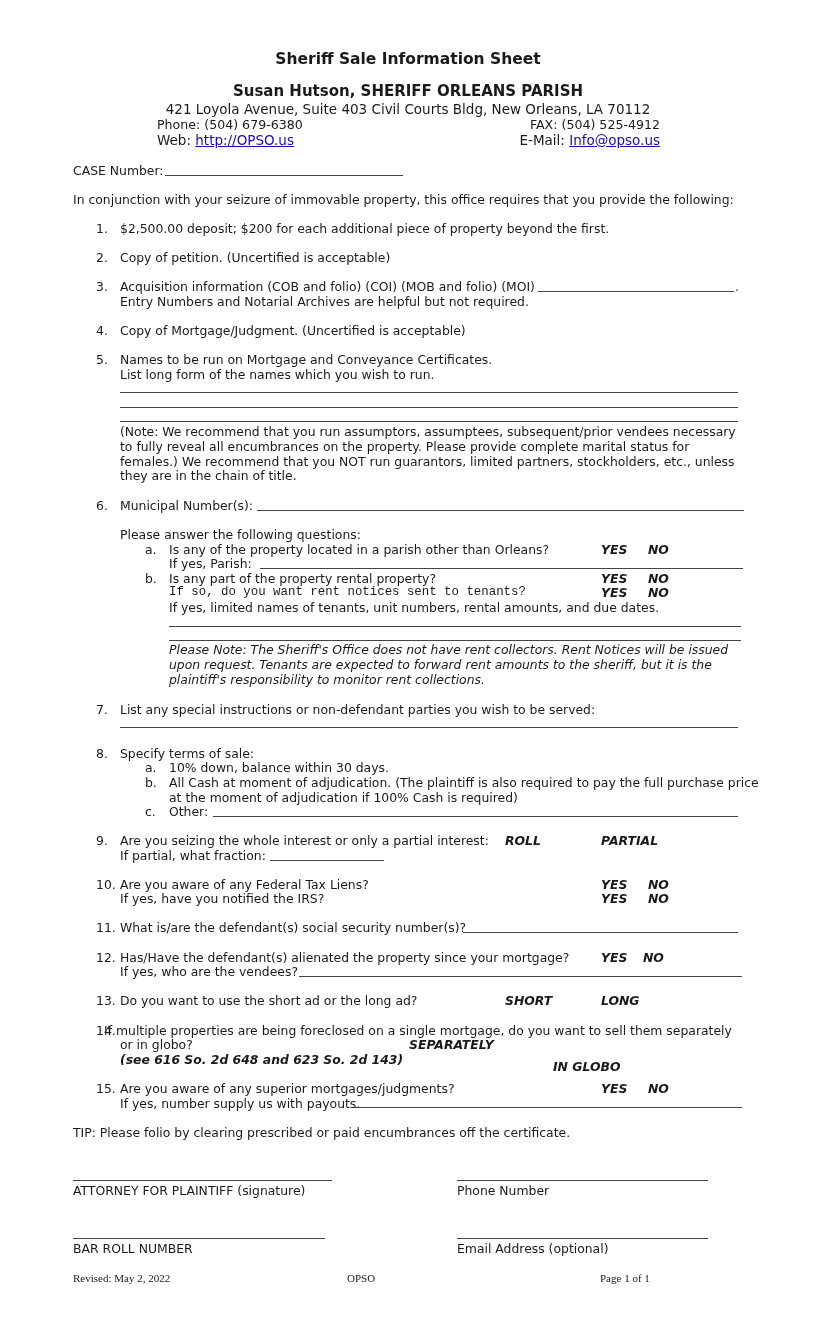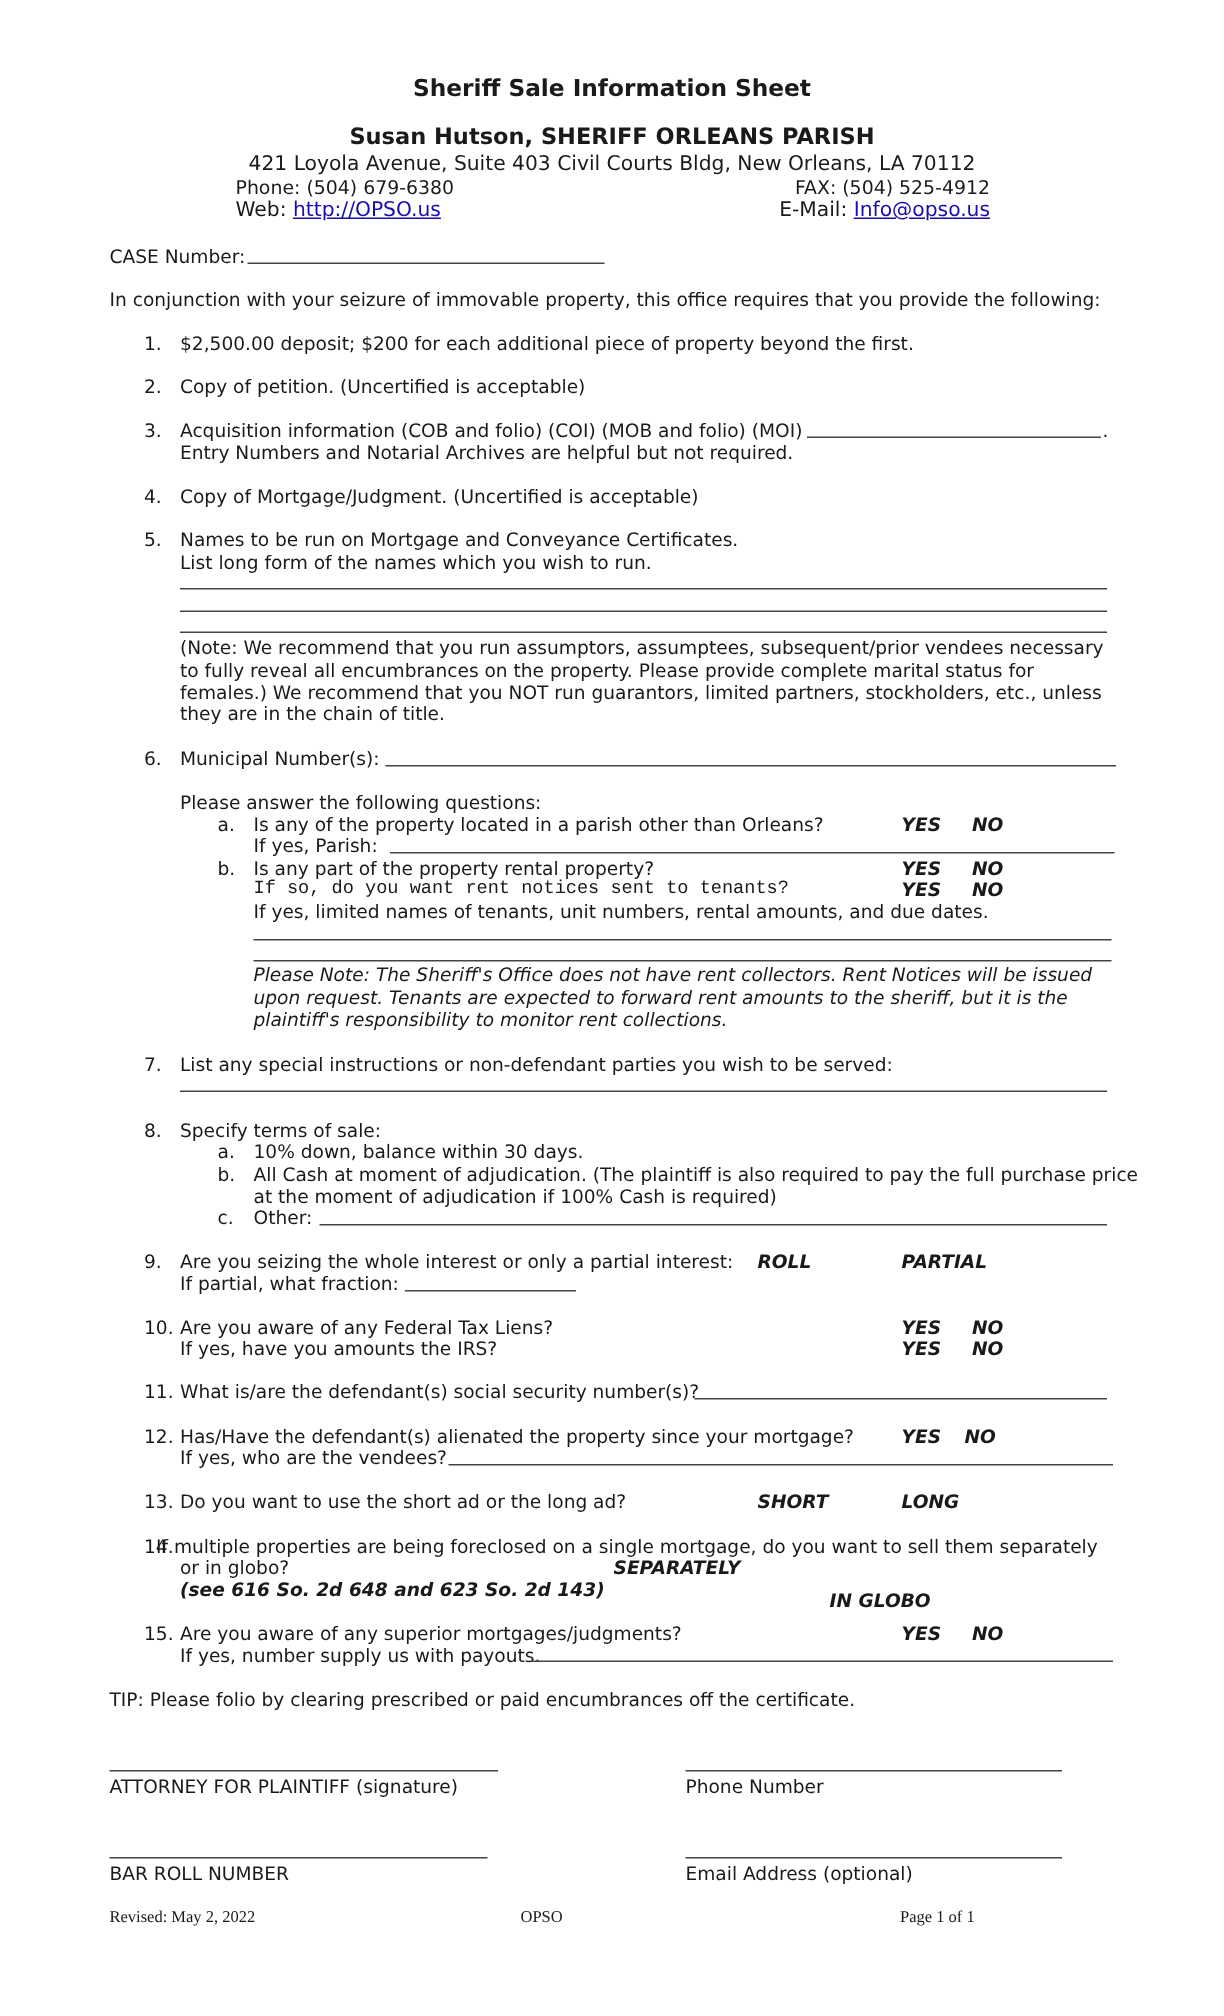--- a/index.html
+++ b/index.html
@@ -103,21 +103,21 @@
 <div class="abs" style="top:833px; left:120px;">Are you seizing the whole interest or only a partial interest:</div>
 <div class="abs bi" style="top:833px; left:505px;">ROLL</div>
 <div class="abs bi" style="top:833px; left:601px;">PARTIAL</div>
 <div class="abs" style="top:848px; left:120px;">If partial, what fraction:</div>
 <div class="line" style="top:860px; left:270px; width:114px;"></div>
 
 <div class="num abs" style="top:877px;">10.</div>
 <div class="abs" style="top:877px; left:120px;">Are you aware of any Federal Tax Liens?</div>
 <div class="abs bi" style="top:877px; left:601px;">YES</div>
 <div class="abs bi" style="top:877px; left:648px;">NO</div>
-<div class="abs" style="top:891px; left:120px;">If yes, have you amounts the IRS?</div>
+<div class="abs" style="top:891px; left:120px;">If yes, have you notified the IRS?</div>
 <div class="abs bi" style="top:891px; left:601px;">YES</div>
 <div class="abs bi" style="top:891px; left:648px;">NO</div>
 
 <div class="num abs" style="top:920px;">11.</div>
 <div class="abs" style="top:920px; left:120px;">What is/are the defendant(s) social security number(s)?</div>
 <div class="line" style="top:932px; left:463px; width:275px;"></div>
 
 <div class="num abs" style="top:950px;">12.</div>
 <div class="abs" style="top:950px; left:120px;">Has/Have the defendant(s) alienated the property since your mortgage?</div>
 <div class="abs bi" style="top:950px; left:601px;">YES</div>

